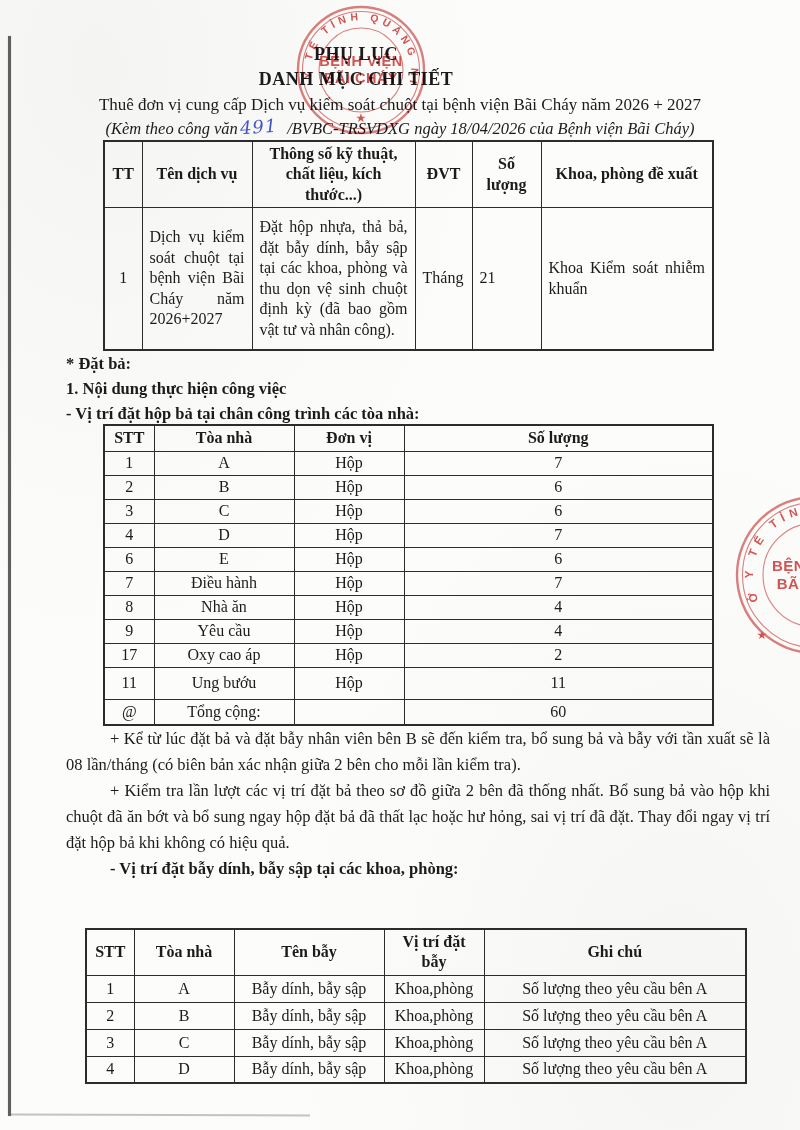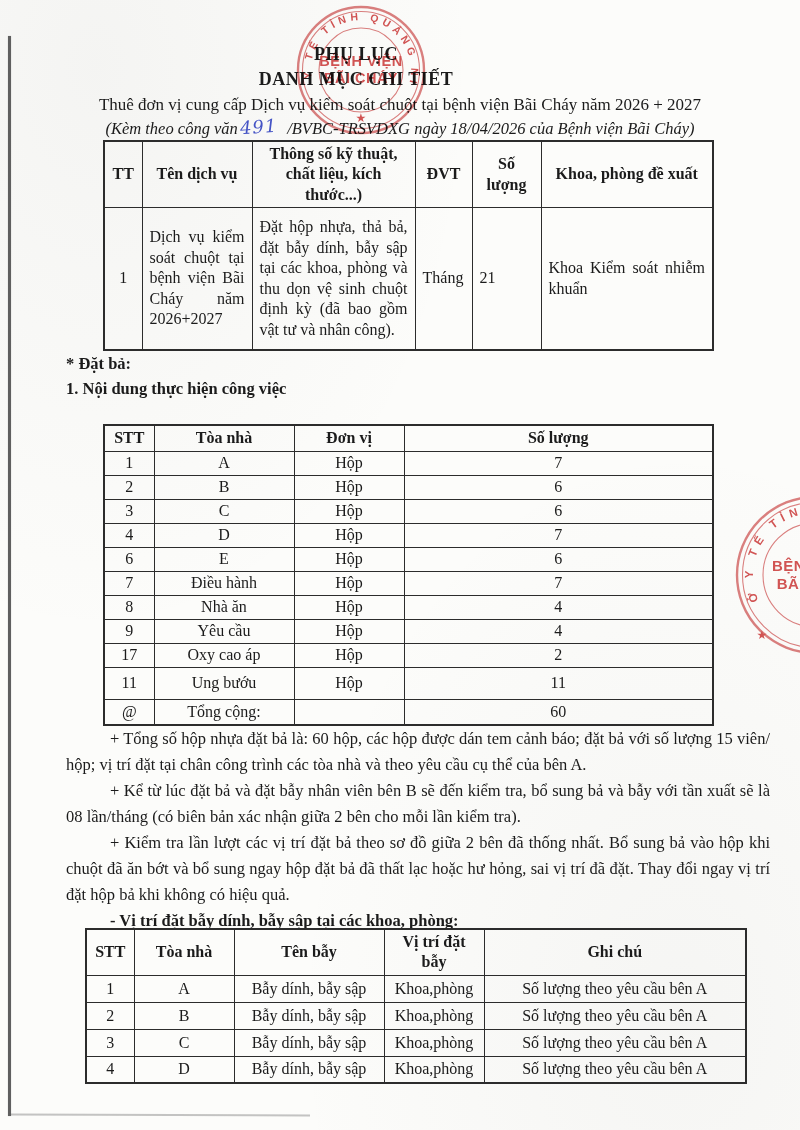--- a/index.html
+++ b/index.html
@@ -110,20 +110,21 @@
       <td>Tháng</td>
       <td>21</td>
       <td class="jc">Khoa Kiểm soát nhiễm khuẩn</td>
     </tr>
   </tbody>
     </table>
 
   <div class="abs" style="left:66px;top:351px;width:704px;">
     <div class="sec-head">* Đặt bả:</div>
     <div class="sec-head">1. Nội dung thực hiện công việc</div>
+    <div class="sec-head">- Vị trí đặt hộp bả tại chân công trình các tòa nhà:</div>
   </div>
 
   <table class="doc-table t2 abs" style="left:103px;top:424px;width:609px;">
     <colgroup>
         <col style="width:50px">
         <col style="width:140px">
         <col style="width:110px">
         <col style="width:309px">
       </colgroup>
     <tbody>
@@ -196,21 +197,20 @@
     <tr class="total">
       <td>@</td>
       <td class="b">Tổng cộng:</td>
       <td></td>
       <td class="b">60</td>
     </tr>
   </tbody>
     </table>
 
   <div class="abs bodytext" style="left:66px;top:726px;width:704px;">
-    <p>+ Tổng số hộp nhựa đặt bả là: 60 hộp, các hộp được dán tem cảnh báo; đặt bả với số lượng 15 viên/ hộp; vị trí đặt tại chân công trình các tòa nhà và theo yêu cầu cụ thể của bên A.</p>
     <p><span>+ Kể từ lúc đặt bả và đặt bẫy nhân viên bên B sẽ đến kiểm tra, bổ sung bả và bẫy với tần xuất sẽ là </span><span class="b">08 lần/tháng</span><span> (có biên bản xác nhận giữa 2 bên cho mỗi lần kiểm tra).</span></p>
     <p>+ Kiểm tra lần lượt các vị trí đặt bả theo sơ đồ giữa 2 bên đã thống nhất. Bổ sung bả vào hộp khi chuột đã ăn bớt và bổ sung ngay hộp đặt bả đã thất lạc hoặc hư hỏng, sai vị trí đã đặt. Thay đổi ngay vị trí đặt hộp bả khi không có hiệu quả.</p>
     <p class="head2">- Vị trí đặt bẫy dính, bẫy sập tại các khoa, phòng:</p>
   </div>
 
   <table class="doc-table t3 abs" style="left:85px;top:928px;width:660px;">
     <colgroup>
         <col style="width:48px">
         <col style="width:100px">
         <col style="width:150px">

